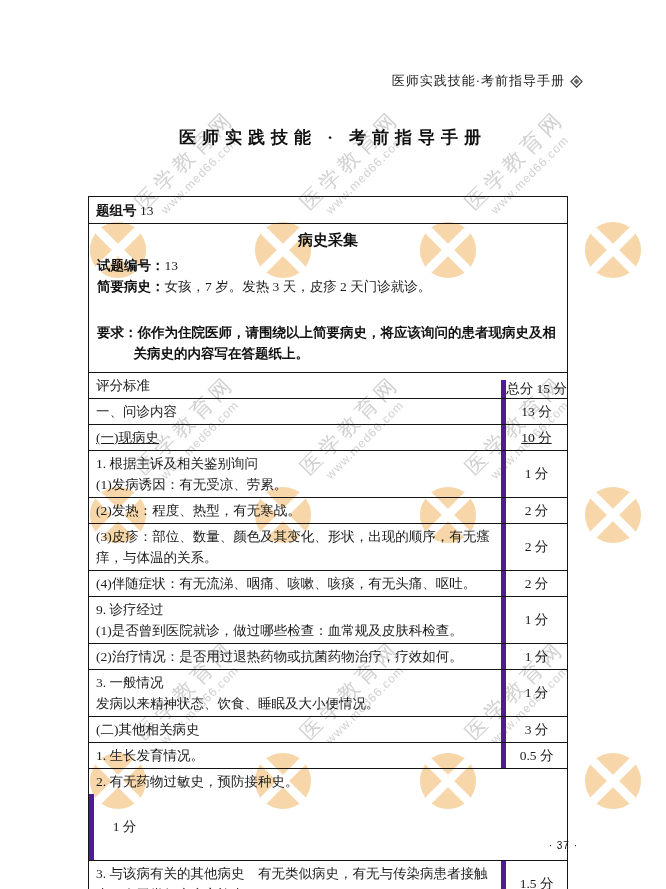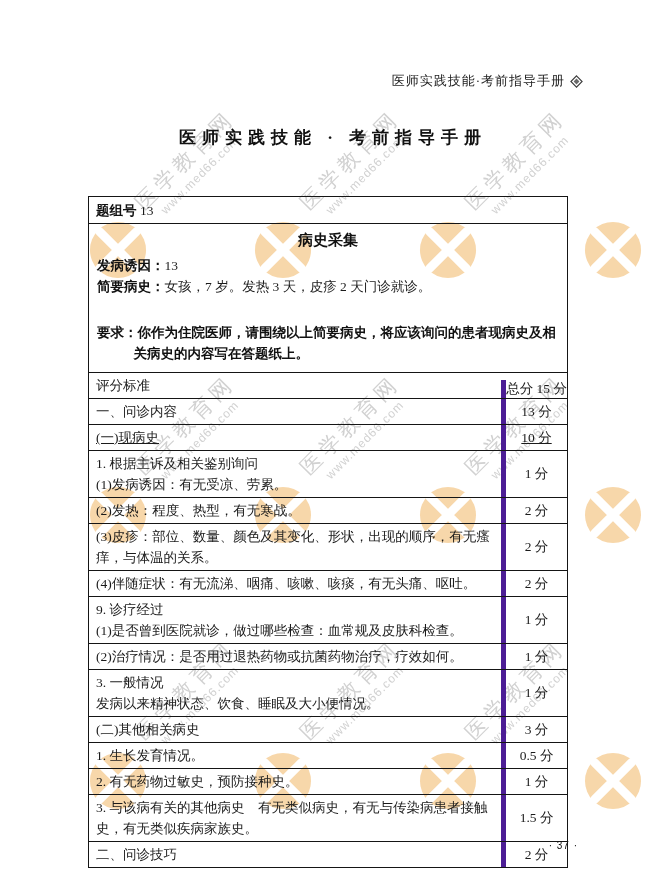--- a/index.html
+++ b/index.html
@@ -197,21 +197,21 @@
 
       <div class="trow group-row">
         <div class="tcell-left">
           <div class="cline"><span class="bold-sans">题组号</span><span> </span><span>13</span></div>
         </div>
       </div>
 
       <div class="trow">
         <div class="tcell-left info-cell">
           <div class="card-title bold-sans">病史采集</div>
-          <div class="info-line"><span class="bold-sans">发病诱因：</span><span>13</span></div>
+          <div class="info-line"><span class="bold-sans">试题编号：</span><span>13</span></div>
           <div class="info-line"><span class="bold-sans">简要病史：</span><span>女孩，7 岁。发热 3 天，皮疹 2 天门诊就诊。</span></div>
           <div class="req-line bold-sans"><span>要求：</span><span>你作为住院医师，请围绕以上简要病史，将应该询问的患者现病史及相关病史的内容写在答题纸上。</span></div>
         </div>
       </div>
 
     <div class="trow" style="min-height: 25px; align-items: flex-end;">
           <div class="tcell-left">
             <div class="cline">评分标准</div>
           </div>
           <div class="tcell-score">总分 15 分</div>
@@ -278,21 +278,21 @@
             <div class="cline">(二)其他相关病史</div>
           </div>
           <div class="tcell-score">3 分</div>
         </div>
         <div class="trow" style="min-height: 25px;">
           <div class="tcell-left">
             <div class="cline">1. 生长发育情况。</div>
           </div>
           <div class="tcell-score">0.5 分</div>
         </div>
-        <div class="trow" style="min-height: 25px;">
+        <div class="trow" style="min-height: 25px; flex-direction: column;">
           <div class="tcell-left">
             <div class="cline">2. 有无药物过敏史，预防接种史。</div>
           </div>
           <div class="tcell-score">1 分</div>
         </div>
         <div class="trow">
           <div class="tcell-left">
             <div class="cline">3. 与该病有关的其他病史　有无类似病史，有无与传染病患者接触史，有无类似疾病家族史。</div>
           </div>
           <div class="tcell-score">1.5 分</div>

